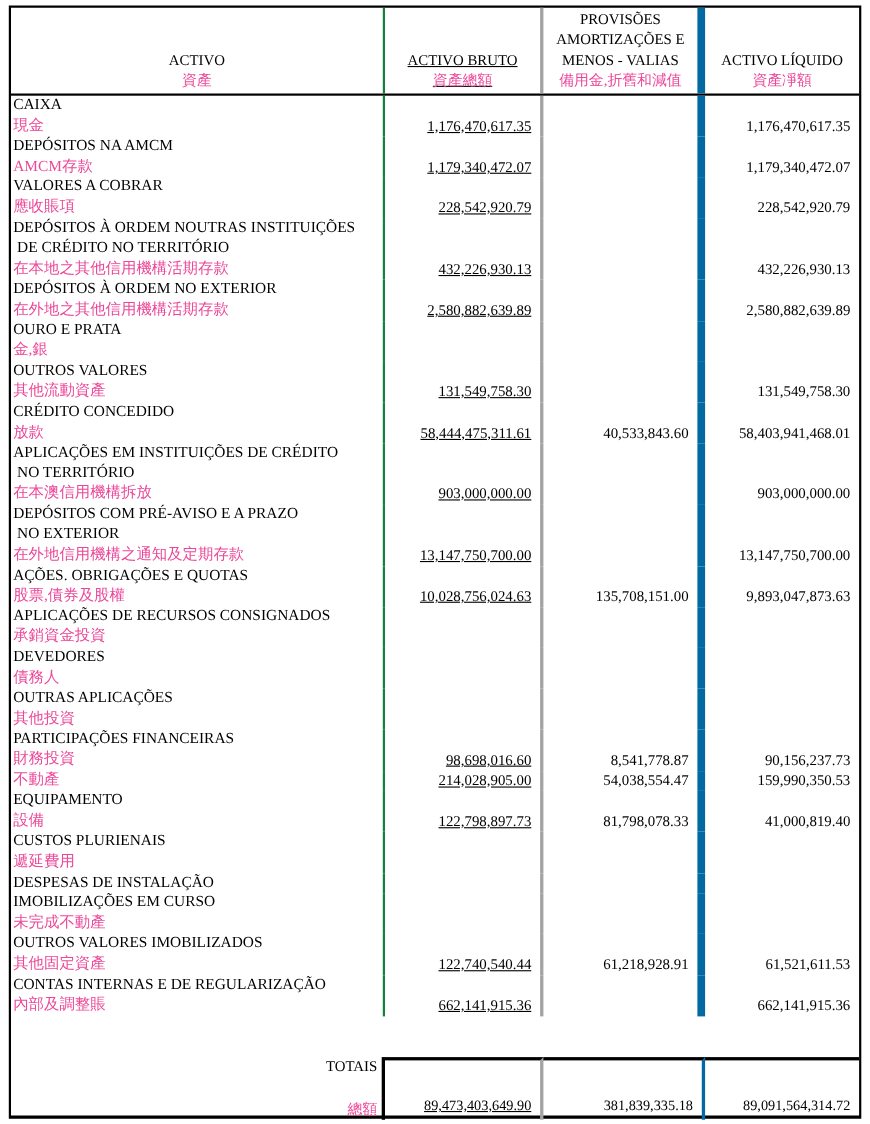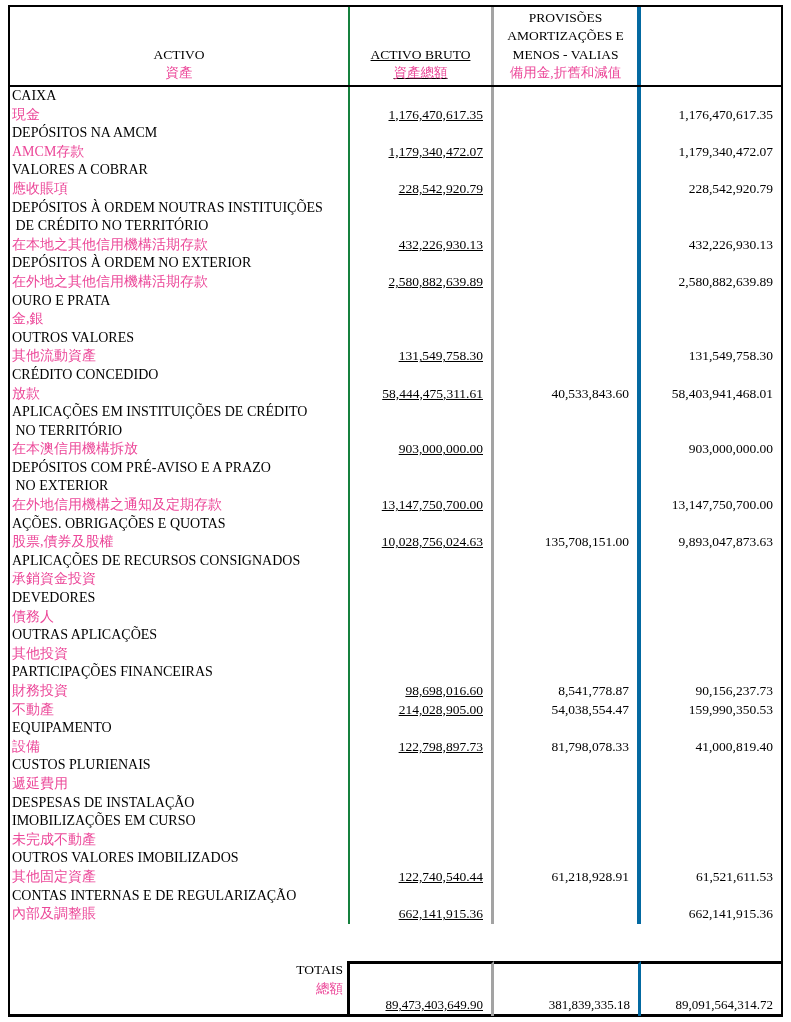--- a/index.html
+++ b/index.html
@@ -10,42 +10,42 @@
   .sheet{
     position:absolute;left:8px;top:5px;width:775px;height:1012px;
     box-sizing:border-box;border:2px solid #000;border-bottom-width:3px;
     background:#fff;
   }
   .grid{display:grid;grid-template-columns:340px 144px 147px 140px;}
   .cell{box-sizing:border-box;min-width:0;}
   
   .c1{border-right:2px solid #15803d;}
   .c2{border-right:3px solid #a3a3a3;text-decoration:underline;}
-  .c3{border-right:4px solid #0369a1;}
+  .c3{border-right:7px solid #0369a1;}
   
   .header{height:78px;border-bottom:2px solid #000;}
   .hcell{
     display:flex;flex-direction:column;justify-content:flex-end;align-items:center;
     padding-bottom:2px;text-align:center;font-size:13.5px;
   }
   .line{height:18.6px;line-height:18.6px;white-space:pre;}
   .zh{color:#ec4899;}
   
   .body{height:874px;overflow:hidden;align-content:start;}
   .row{display:contents;}
   .label-cell{padding-left:2px;font-size:14px;}
   .num-cell{
     display:flex;flex-direction:column;justify-content:flex-end;align-items:flex-end;
     padding-right:8px;font-size:13.5px;
   }
   
   .totals{height:55px;}
   .t1{
     border-right:3px solid #000;display:flex;flex-direction:column;
-    align-items:flex-end;padding-right:4px;font-size:13.5px;
+    align-items:flex-end;padding-right:4px;font-size:13.5px;gap:20px;
   }
   .tnum{
     border-top:3px solid #000;display:flex;flex-direction:column;
     justify-content:flex-start;align-items:flex-end;
     padding:32px 8px 0 0;font-size:13px;
   }
   .tnum.c2,.tnum.c3{border-right-width:3px;}
 </style>
 </head>
 <body>
@@ -61,20 +61,24 @@
       <div class="cell c2 hcell">
         <div class="line">ACTIVO BRUTO</div>
         <div class="line zh">資產總額</div>
       </div>
       <div class="cell c3 hcell">
         <div class="line">PROVISÕES</div>
         <div class="line">AMORTIZAÇÕES E</div>
         <div class="line">MENOS - VALIAS</div>
         <div class="line zh">備用金,折舊和減值</div>
       </div>
+      <div class="cell c4 hcell">
+        <div class="line">ACTIVO LÍQUIDO</div>
+        <div class="line zh">資產凈額</div>
+      </div>
     </div>
 
     <div class="grid body" id="table-body">
         <div class="row"><div class="cell c1 label-cell">
             <div class="line">CAIXA</div>
             <div class="line zh">現金</div>
           </div><div class="cell c2 num-cell">
             <div class="line">1,176,470,617.35</div>
           </div><div class="cell c3 num-cell">
             <div class="line"></div>

